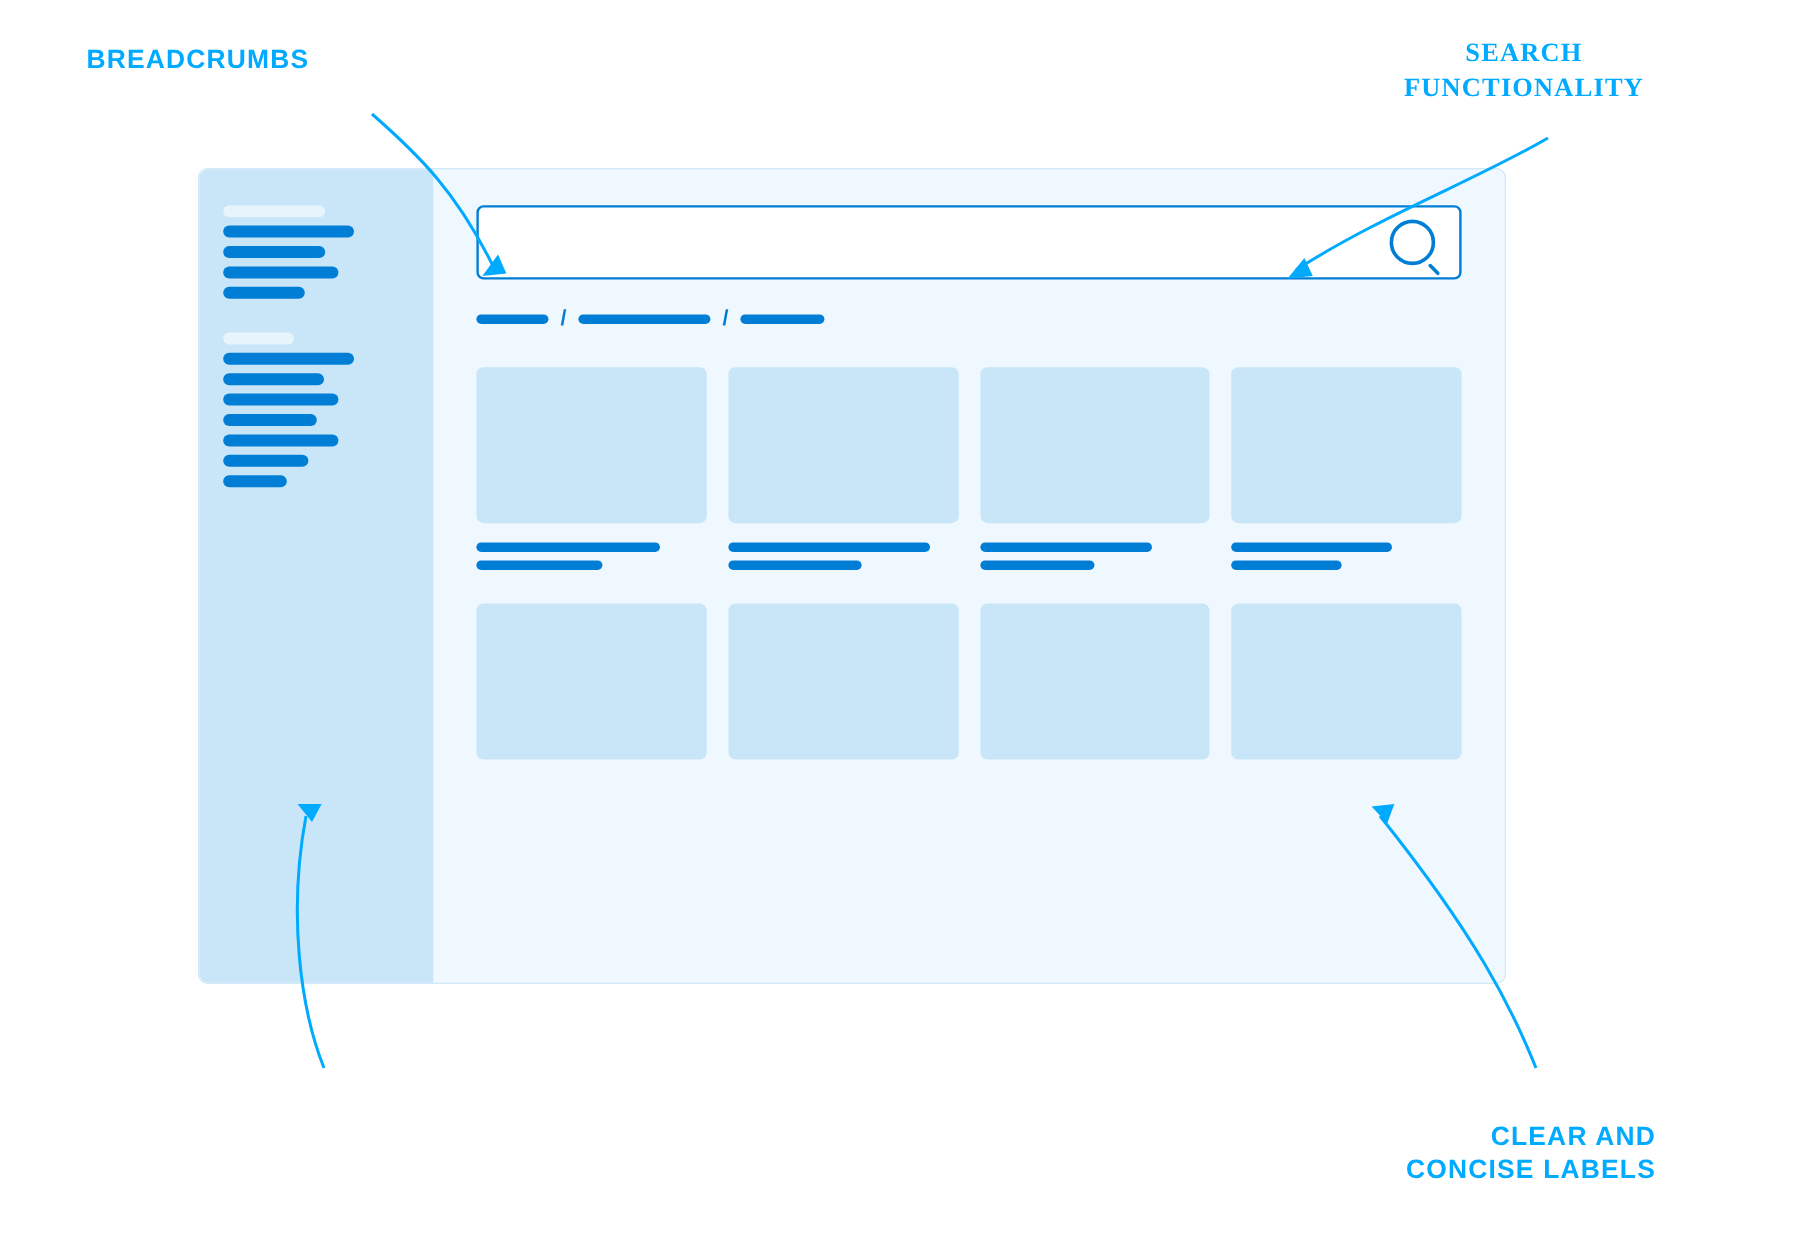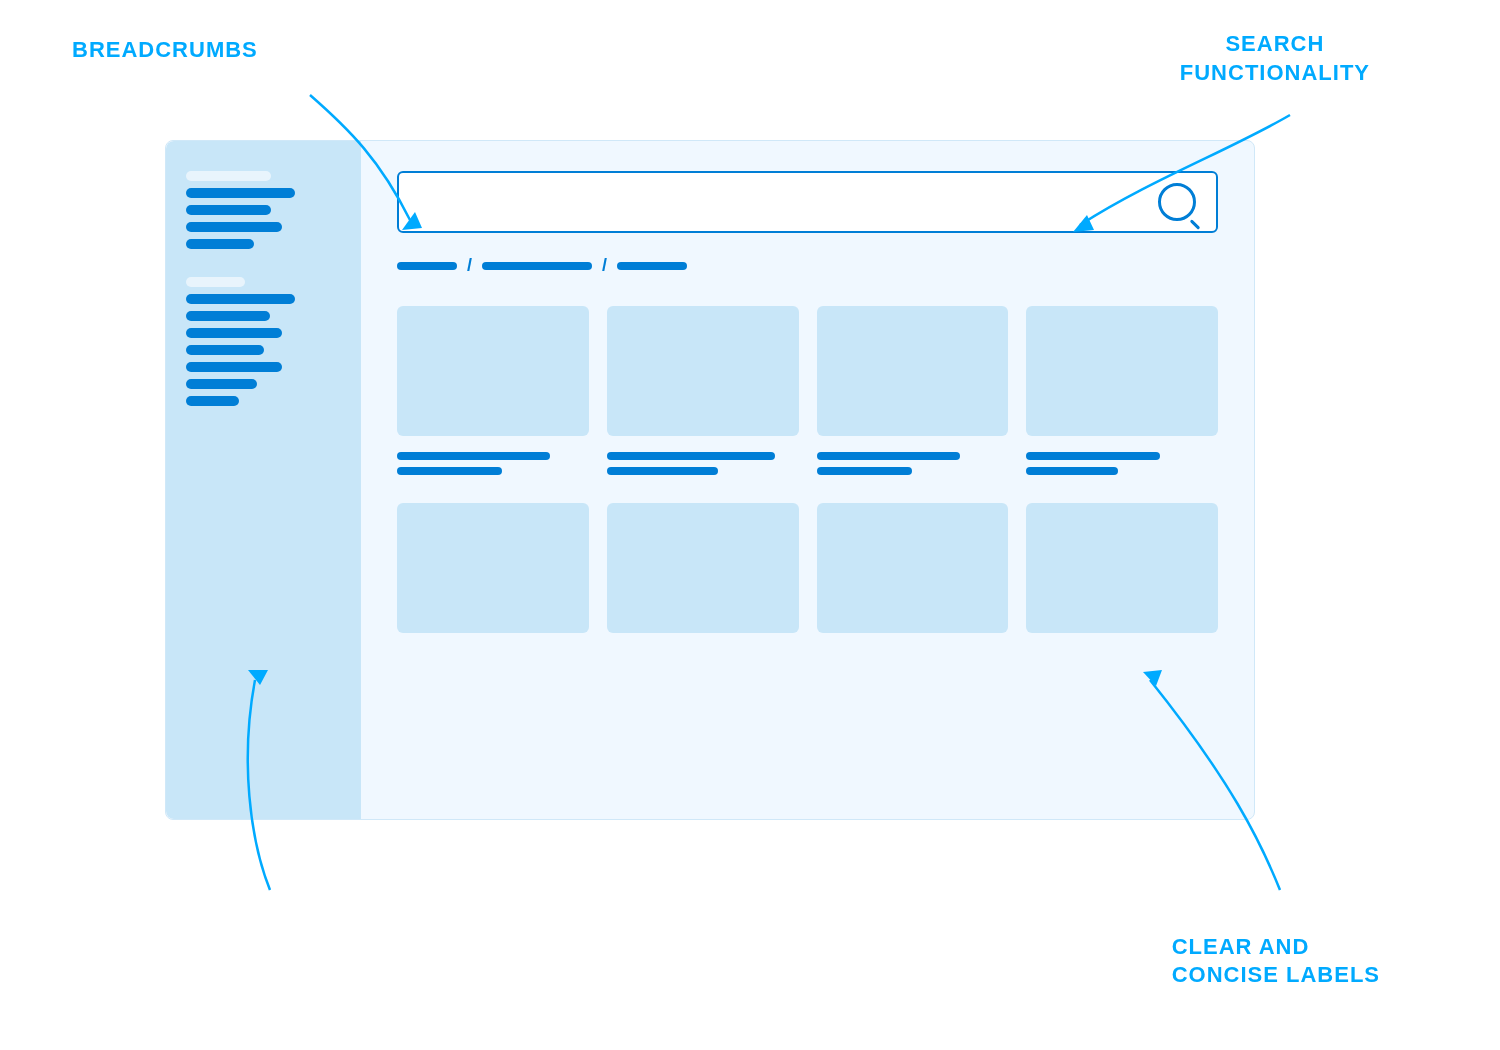--- a/index.html
+++ b/index.html
@@ -32,31 +32,32 @@
 
     #label-breadcrumbs {
       top: 36px;
       left: 72px;
     }
 
     #label-search {
       top: 30px;
       right: 130px;
       text-align: center;
+      font-family: Liberation Serif, serif;
     }
 
     #label-category {
       bottom: 60px;
       left: 72px;
     }
 
     #label-clear {
       bottom: 60px;
       right: 120px;
-      text-align: left;
+      text-align: right;
     }
 
     
     .wireframe-outer {
       position: absolute;
       top: 140px;
       left: 165px;
       width: 1090px;
       height: 680px;
       background: #f0f8ff;

